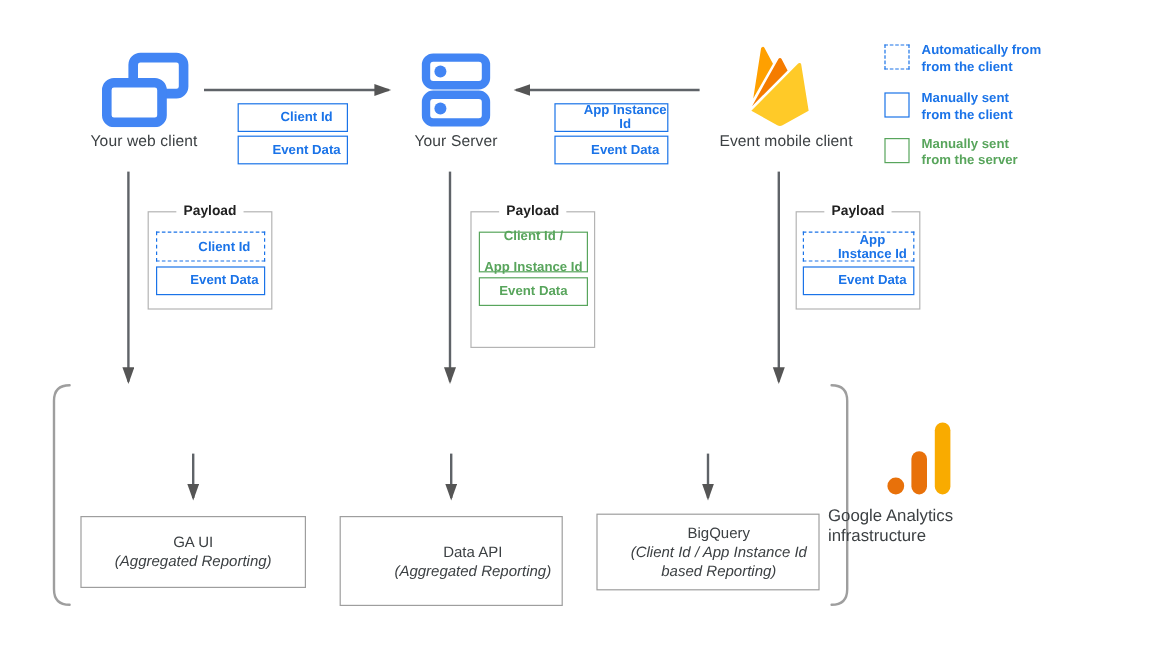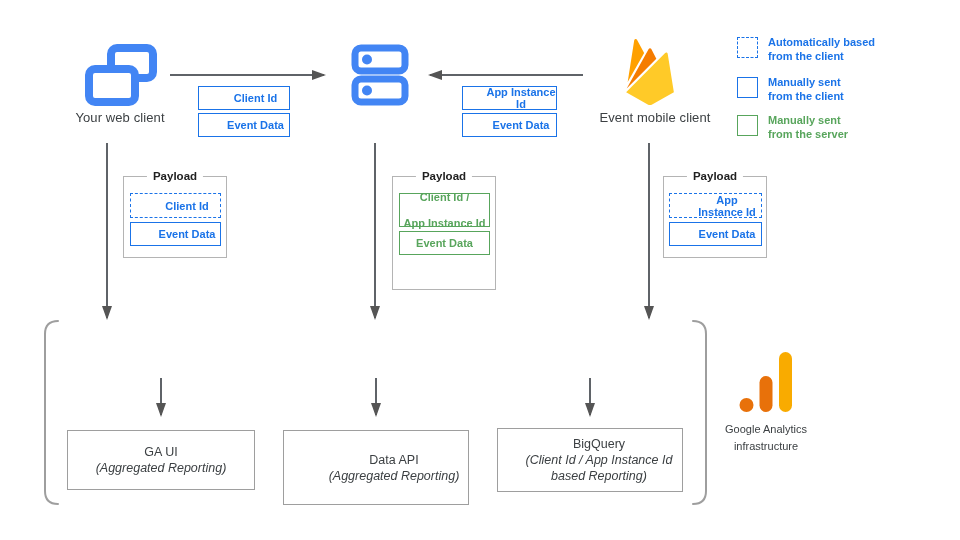--- a/index.html
+++ b/index.html
@@ -41,21 +41,21 @@
   .lt-green{color:#58A55C;}
   .outline-box{
     position:absolute;border:1px solid #9E9E9E;background:#fff;box-sizing:border-box;
     display:flex;flex-direction:column;align-items:center;justify-content:center;
     color:#3C4043;
   }
   .endpoint{font-size:13px;font-weight:500;color:#3C4043;}
   .out-title{font-size:12.5px;line-height:16px;color:#3C4043;}
   .out-sub{font-size:12.5px;line-height:16px;font-style:italic;color:#3C4043;text-align:center;padding:0 8px;}
   .brand-text{
-    position:absolute;text-align:center;font-size:11px;font-weight:500;color:#3C4043;line-height:17px;
+    position:absolute;text-align:left;font-size:14px;font-weight:500;color:#3C4043;line-height:17px;
   }
   .brand-text span{display:block;}
 </style>
 </head>
 <body>
 
 <div class="stage">
 
   <svg class="overlay">
     <defs>
@@ -84,39 +84,40 @@
   <div class="node-label" style="left:40px;top:110px;width:160px;">Your web client</div>
 
   <div class="abs" style="left:351px;top:44px;width:58px;height:62px;">
     <svg width="58" height="62" viewBox="0 0 58 62">
       <rect x="4" y="4" width="50" height="23" rx="6" fill="#fff" stroke="#4285F4" stroke-width="7"></rect>
       <circle cx="16" cy="15.5" r="5" fill="#4285F4"></circle>
       <rect x="4" y="35" width="50" height="23" rx="6" fill="#fff" stroke="#4285F4" stroke-width="7"></rect>
       <circle cx="16" cy="46.5" r="5" fill="#4285F4"></circle>
     </svg>
   </div>
+  <div class="node-label" style="left:300px;top:110px;width:160px;">Your Server</div>
 
   <div class="abs" style="left:617px;top:36px;width:66px;height:72px;">
     <svg width="66" height="72" viewBox="0 0 24 24" preserveAspectRatio="xMidYMid meet">
       <path fill="#FFA000" d="M3.89 15.67 6.26.46a.54.54 0 0 1 1.01-.15l2.6 4.8z"></path>
       <path fill="#F57C00" d="M14.3 7.15 12.48 3.66a.54.54 0 0 0-.96 0L3.53 17.98z"></path>
       <path fill="#FFCA28" d="M20.68 19.36 18.43 5.37a.54.54 0 0 0-.92-.3L3.32 19.36l7.86 4.43a1.62 1.62 0 0 0 1.59 0z"></path>
     </svg>
   </div>
   <div class="node-label" style="left:575px;top:110px;width:160px;">Event mobile client</div>
 
   <div class="bluebox" style="left:198px;top:86px;width:92px;height:24px;">Client Id</div>
   <div class="bluebox" style="left:198px;top:113px;width:92px;height:24px;">Event Data</div>
 
   <div class="bluebox" style="left:462px;top:86px;width:95px;height:24px;">App Instance Id</div>
   <div class="bluebox" style="left:462px;top:113px;width:95px;height:24px;">Event Data</div>
 
   <div class="legend-swatch sw-dashed" style="left:737px;top:37px;"></div>
   <div class="legend-text lt-blue" style="left:768px;top:36px;width:140px;">
-    <span>Automatically based</span>
+    <span>Automatically from</span>
     <span>from the client</span>
   </div>
   <div class="legend-swatch sw-blue" style="left:737px;top:77px;"></div>
   <div class="legend-text lt-blue" style="left:768px;top:76px;width:140px;">
     <span>Manually sent</span>
     <span>from the client</span>
   </div>
   <div class="legend-swatch sw-green" style="left:737px;top:115px;"></div>
   <div class="legend-text lt-green" style="left:768px;top:114px;width:140px;">
     <span>Manually sent</span>

